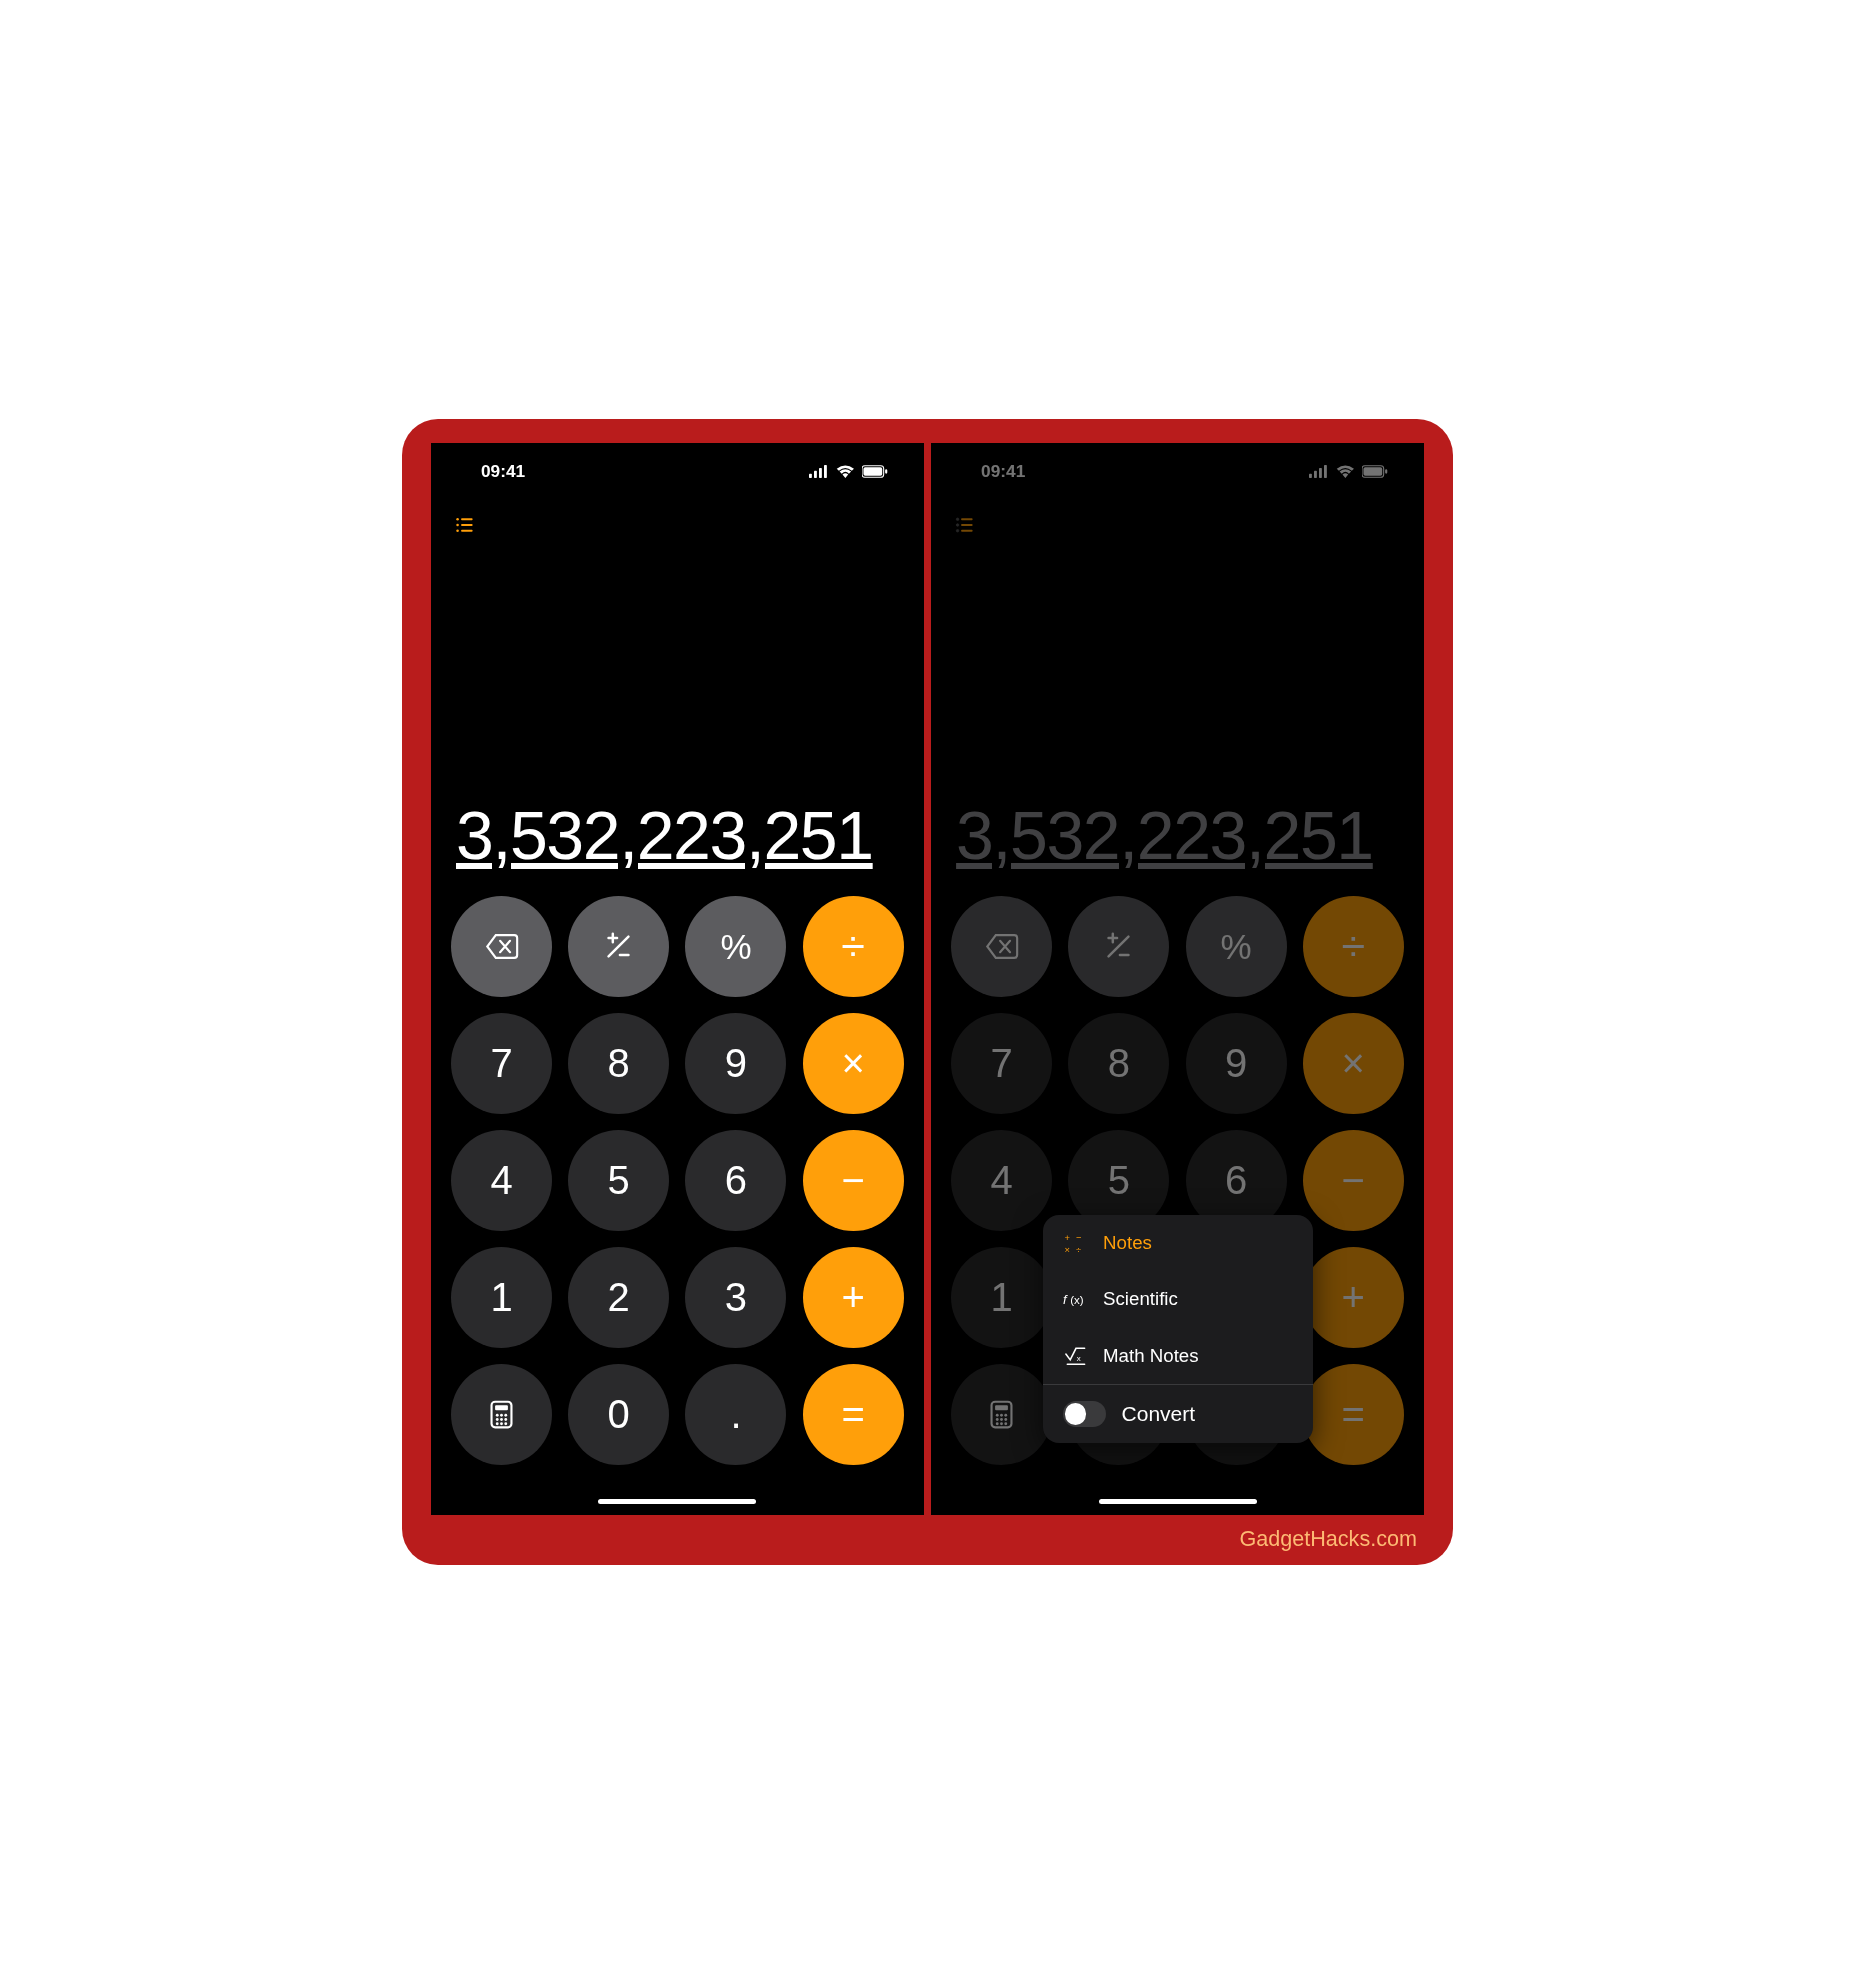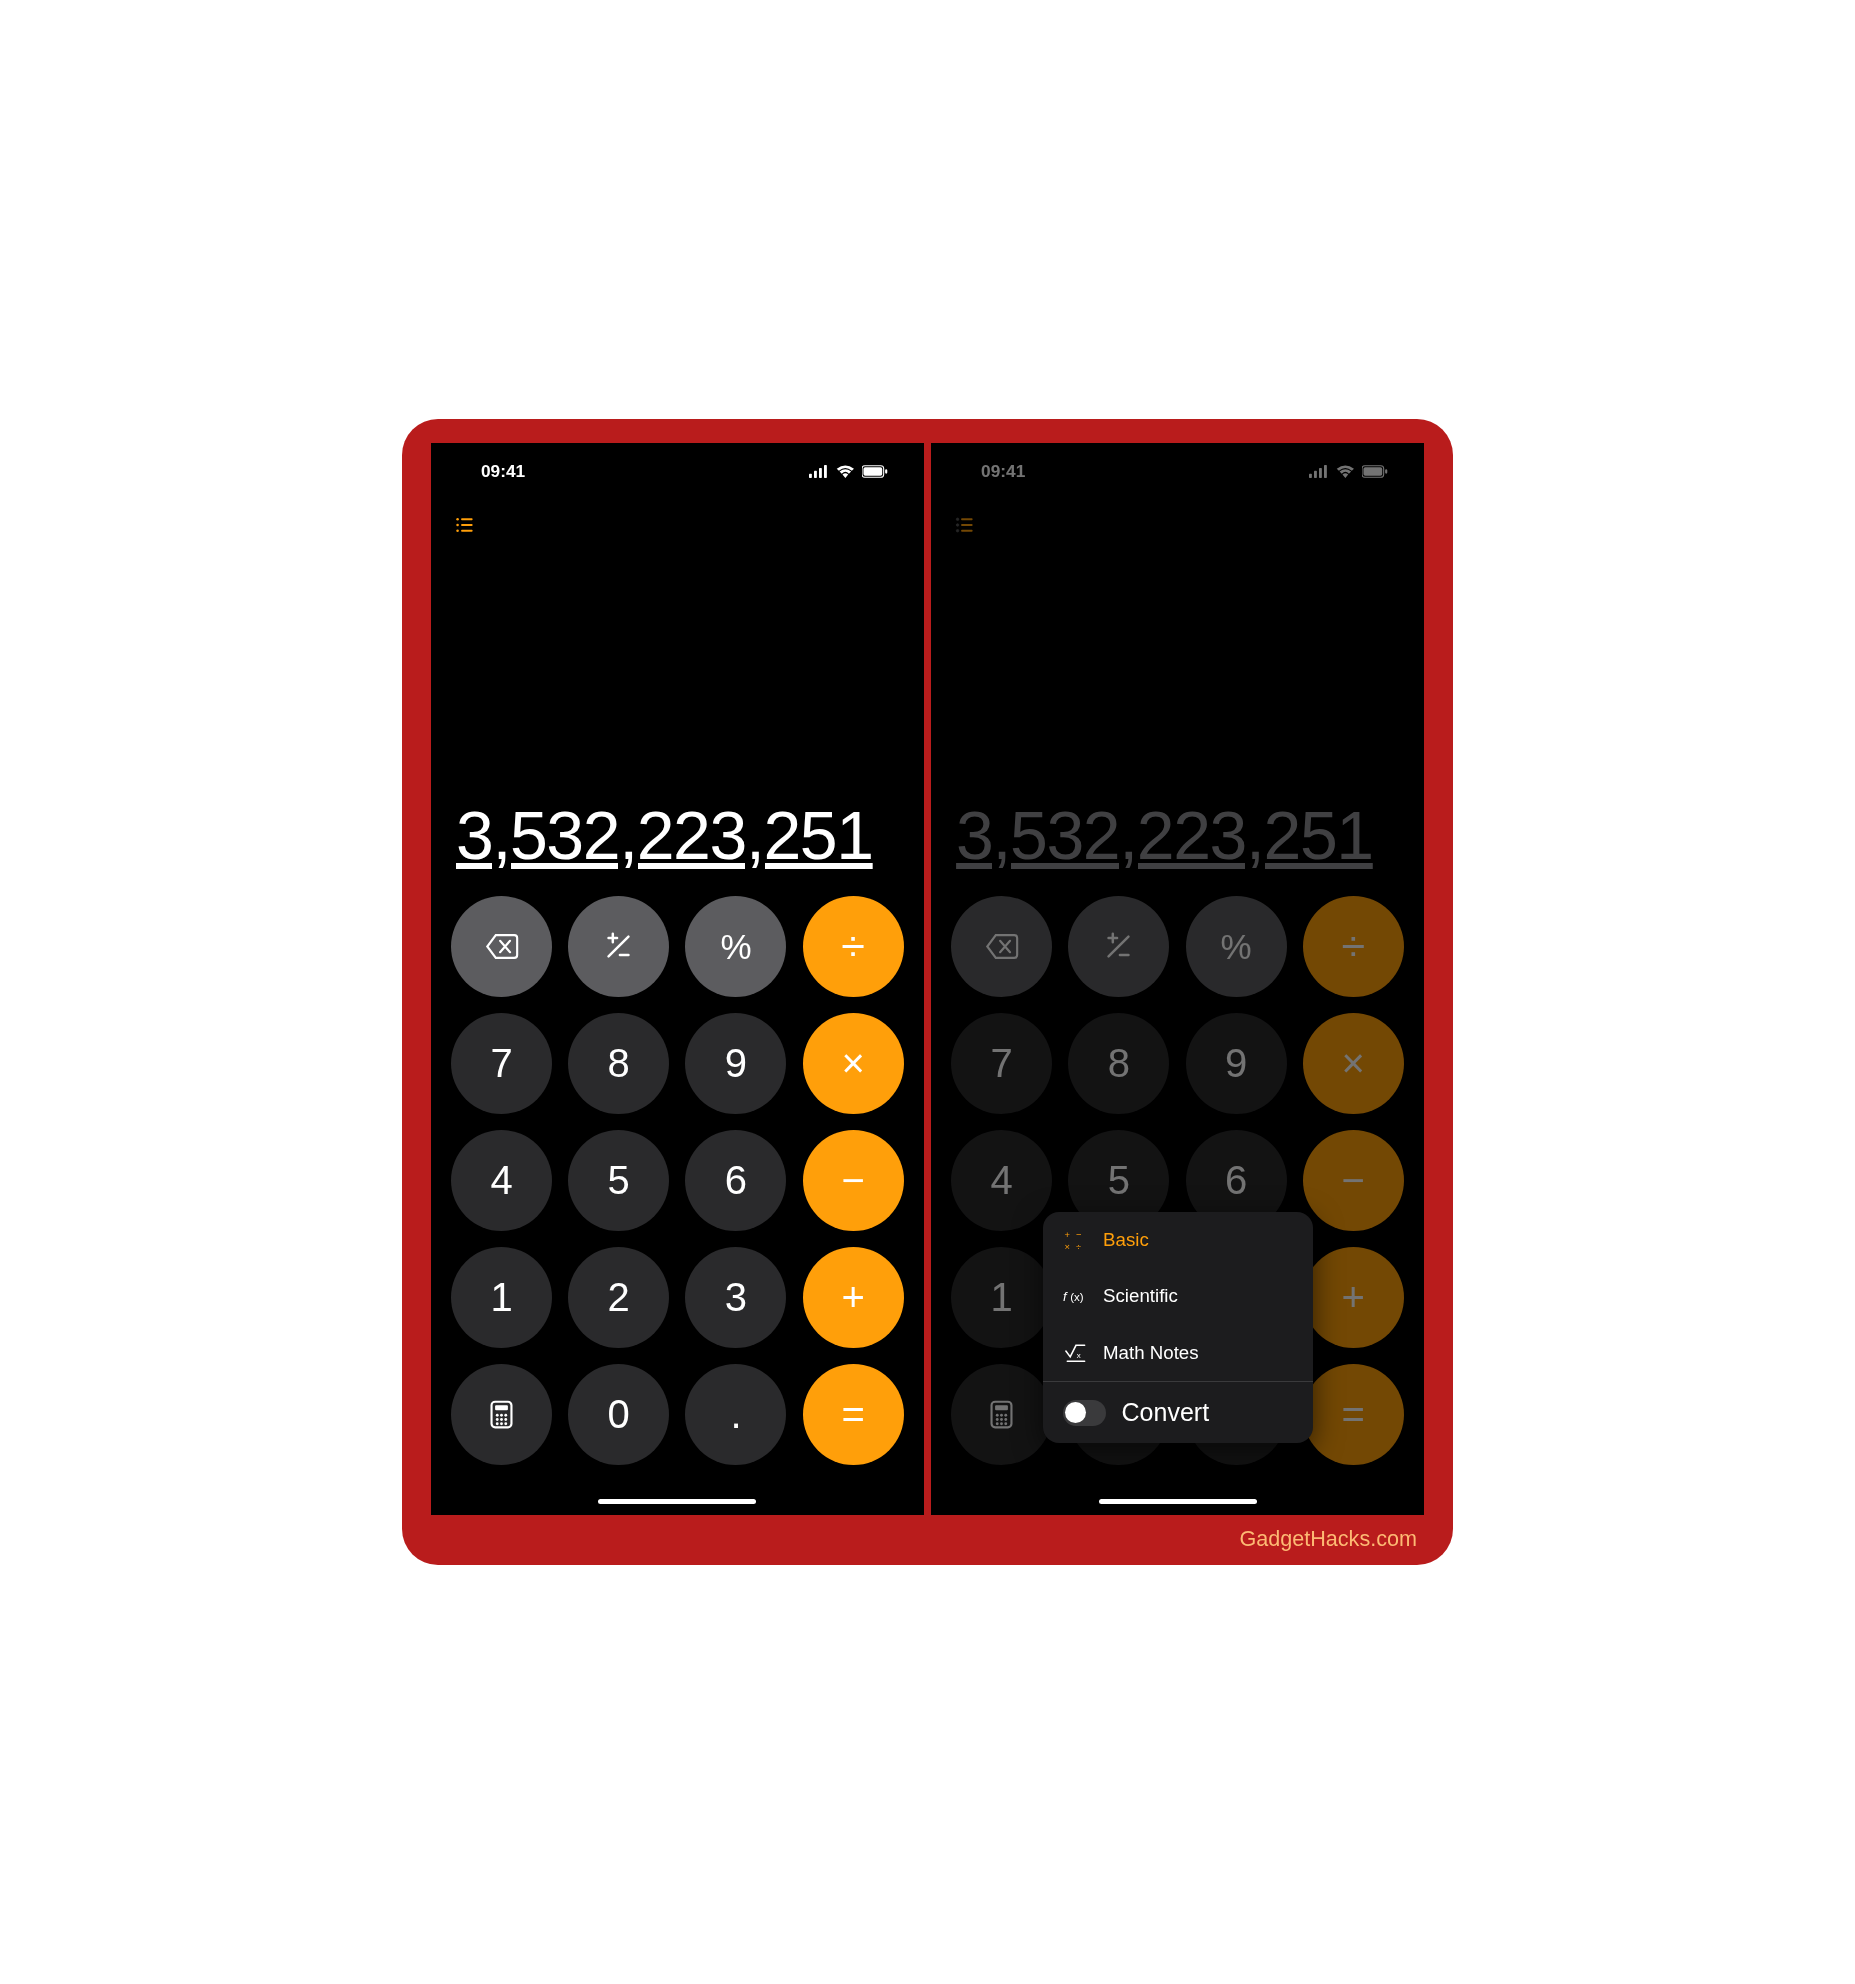--- a/index.html
+++ b/index.html
@@ -127,21 +127,21 @@
       cursor: pointer;
     }
     .menu-item.active { color: #ff9f0a; }
     .menu-item .icon-slot { width: 24.5px; height: 24.5px; display: flex; align-items: center; justify-content: center; }
     .menu-item .icon-slot svg { width: 100%; height: 100%; }
     .toggle-row {
       display: flex;
       align-items: center;
       gap: 16px;
       padding: 16px 20px;
-      font-size: 25px;
+      font-size: 21px;
       color: #fff;
       border-top: 0.7px solid #3a3a3c;
     }
     .toggle {
       width: 43px;
       height: 26px;
       background: #3a3a3c;
       border-radius: 13px;
       position: relative;
     }
@@ -412,21 +412,21 @@
     <div class="context-menu">
       <div class="menu-item active">
         <span class="icon-slot">
           <svg viewBox="0 0 34 34" style="font-size:26px">
               <text x="2" y="14" font-size="13" fill="#ff9f0a">+</text>
               <text x="18" y="14" font-size="13" fill="#ff9f0a">−</text>
               <text x="2" y="30" font-size="13" fill="#ff9f0a">×</text>
               <text x="18" y="30" font-size="13" fill="#ff9f0a">÷</text>
             </svg>
         </span>
-        <span>Basic</span>
+        <span>Notes</span>
       </div>
       <div class="menu-item">
         <span class="icon-slot">
           <svg viewBox="0 0 34 34" style="font-size:26px">
               <text x="0" y="24" font-size="18" font-style="italic" fill="#fff">f</text>
               <text x="10" y="24" font-size="16" fill="#fff">(x)</text>
             </svg>
         </span>
         <span>Scientific</span>
       </div>

